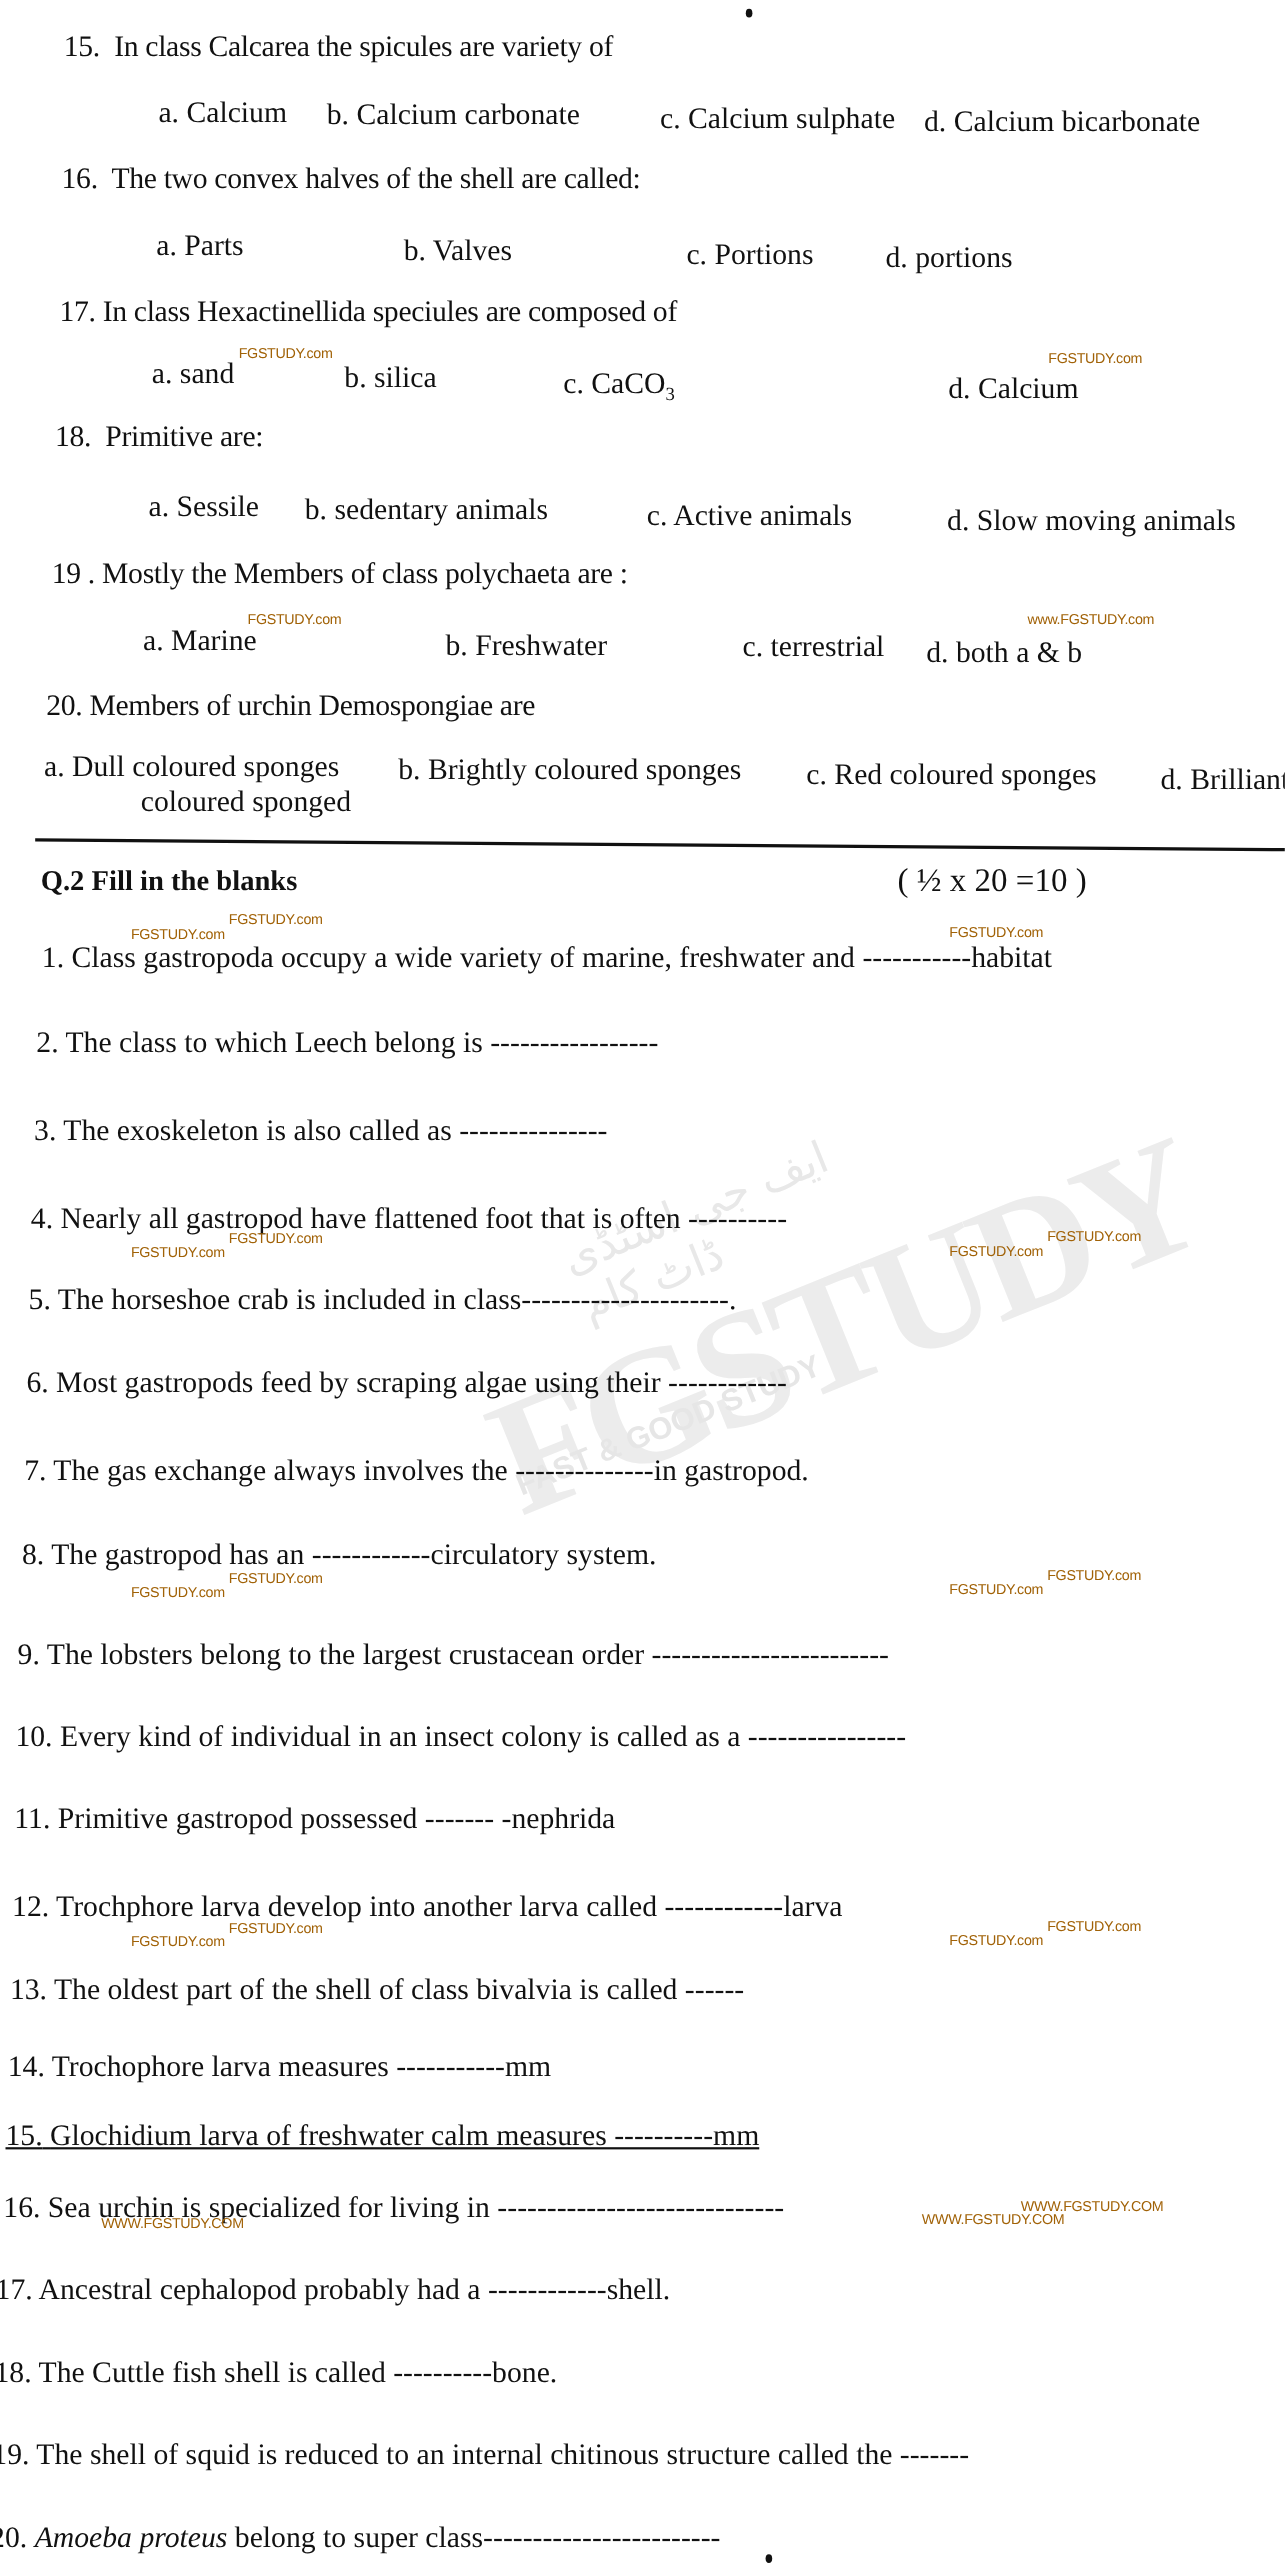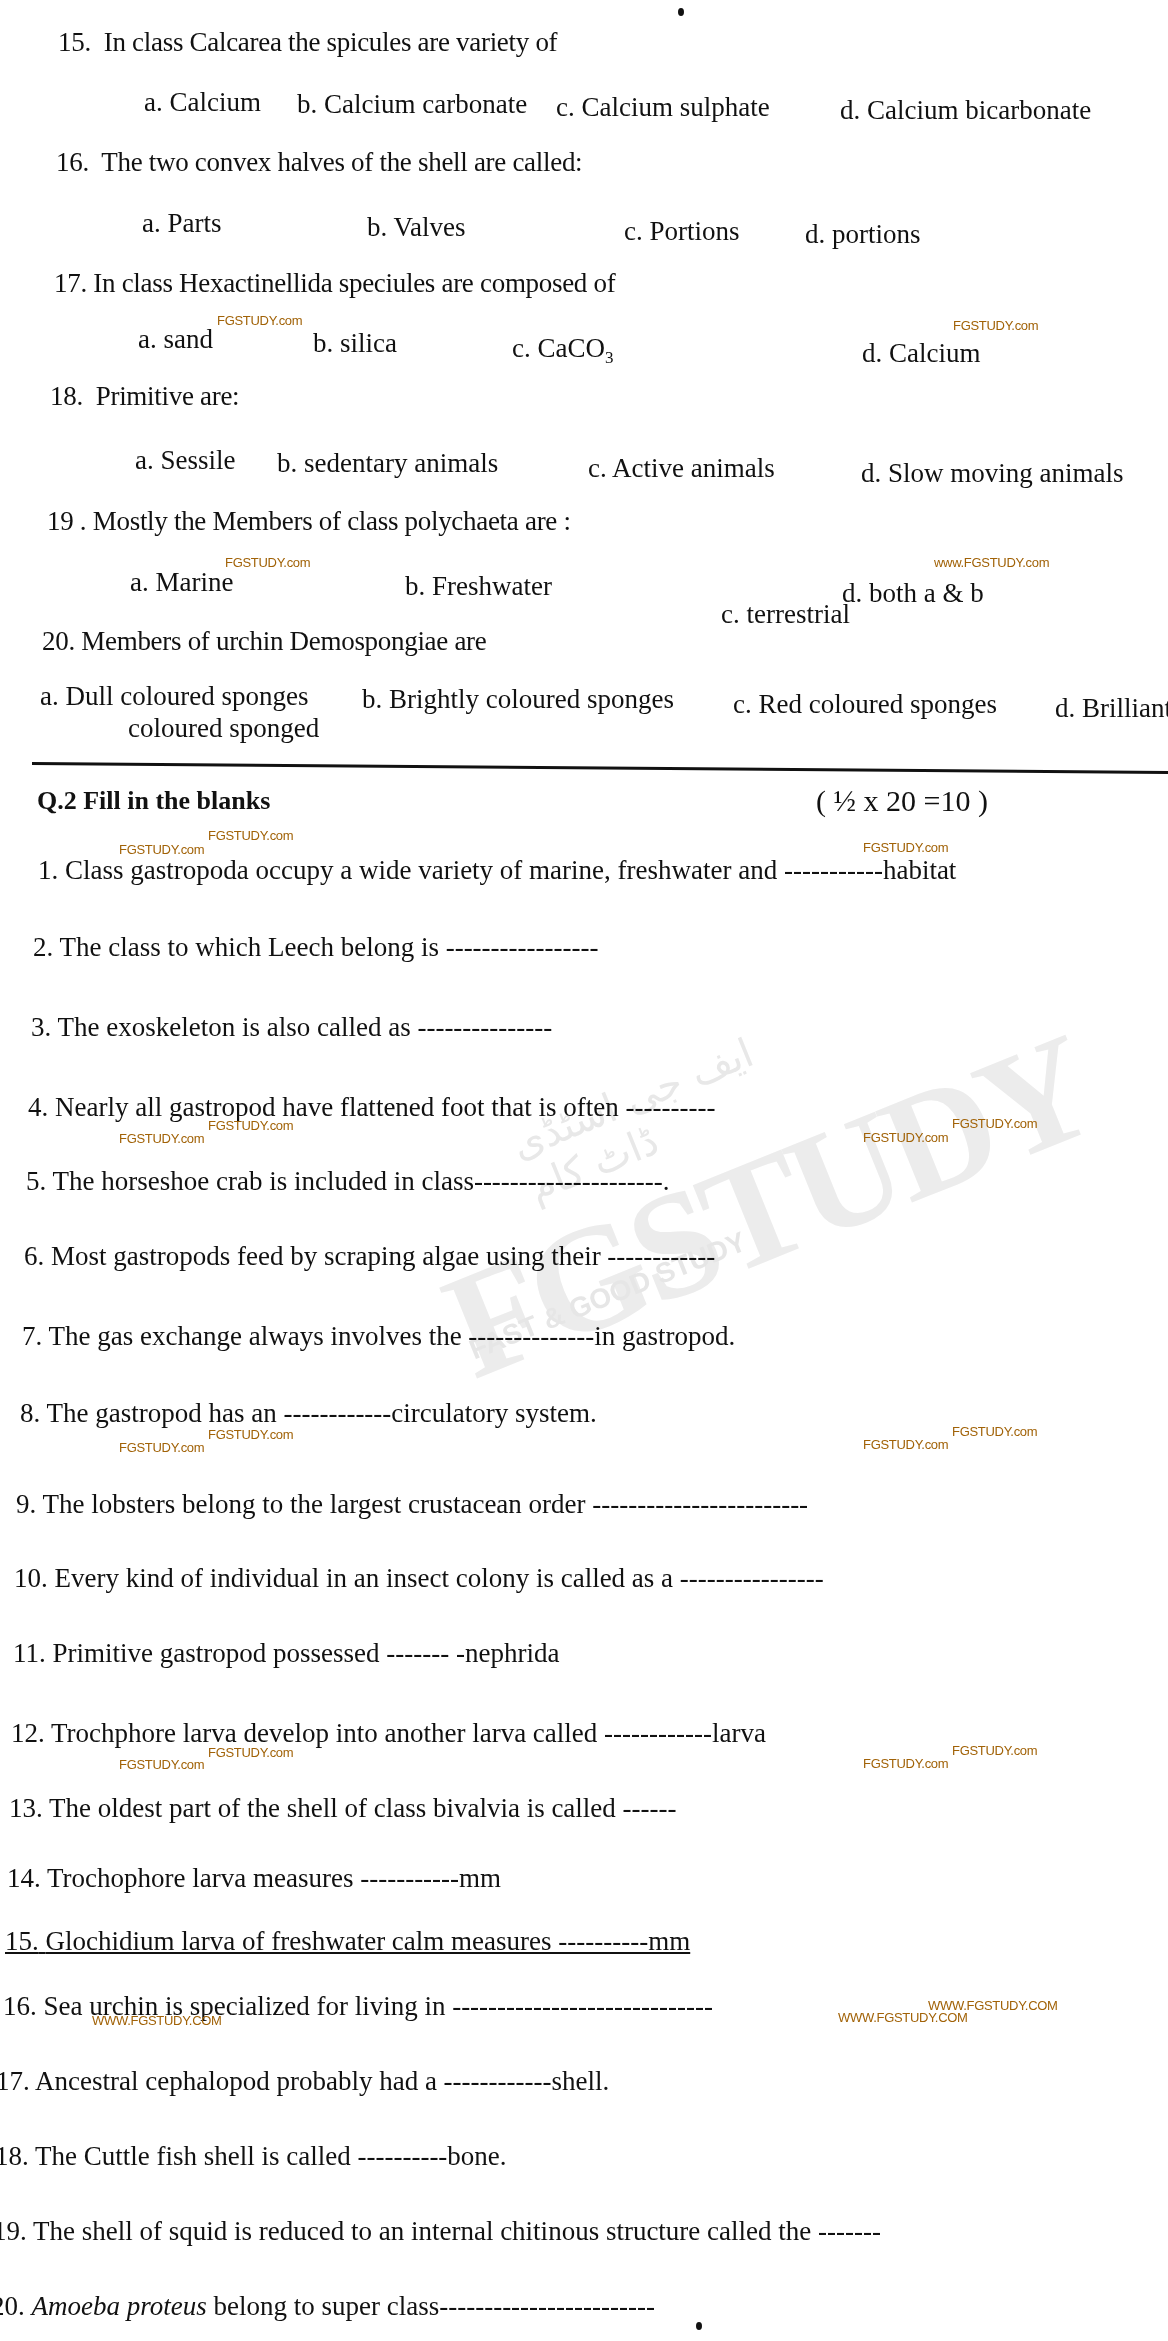--- a/index.html
+++ b/index.html
@@ -31,21 +31,21 @@
 <div class="dot" style="left:678px;top:8px;"></div>
 
 <div>
 
   <div class="ln" style="left:58px;top:26px;">
     <span>15.</span>&nbsp;
     <span>In class Calcarea the spicules are variety of</span>
   </div>
   <div class="opt" style="left:144px;top:86px;">a. Calcium</div>
   <div class="opt" style="left:297px;top:88px;">b. Calcium carbonate</div>
-  <div class="opt" style="left:556px;top:91px;">c. Calcium sulphate</div>
+  <div class="opt" style="left:600px;top:91px;">c. Calcium sulphate</div>
   <div class="opt" style="left:840px;top:94px;">d. Calcium bicarbonate</div>
 
   <div class="ln" style="left:56px;top:146px;">
     <span>16.</span>&nbsp;
     <span>The two convex halves of the shell are called:</span>
   </div>
   <div class="opt" style="left:142px;top:207px;">a. Parts</div>
   <div class="opt" style="left:367px;top:211px;">b. Valves</div>
   <div class="opt" style="left:624px;top:215px;">c. Portions</div>
   <div class="opt" style="left:805px;top:218px;font-family:Liberation Serif, serif;">d. portions</div>
@@ -69,21 +69,21 @@
   <div class="opt" style="left:277px;top:447px;">b. sedentary animals</div>
   <div class="opt" style="left:588px;top:452px;">c. Active animals</div>
   <div class="opt" style="left:861px;top:457px;">d. Slow moving animals</div>
 
   <div class="ln" style="left:47px;top:505px;">
     <span>19 .</span>
     <span>Mostly the Members of class polychaeta are :</span>
   </div>
   <div class="opt" style="left:130px;top:566px;">a. Marine</div>
   <div class="opt" style="left:405px;top:570px;">b. Freshwater</div>
-  <div class="opt" style="left:675px;top:598px;margin-left:46px;">c. terrestrial</div>
+  <div class="opt" style="left:675px;top:571px;">c. terrestrial</div>
   <div class="opt" style="left:842px;top:577px;">d.  both a &amp; b</div>
 
   <div class="ln" style="left:42px;top:625px;">
     <span>20.</span>
     <span>Members of urchin  Demospongiae are</span>
   </div>
   <div class="opt" style="left:40px;top:680px;">a. Dull coloured sponges</div>
   <div class="opt" style="left:362px;top:683px;">b. Brightly coloured sponges</div>
   <div class="opt" style="left:733px;top:688px;">c. Red coloured sponges</div>
   <div class="opt" style="left:1055px;top:692px;">d. Brilliant</div>

